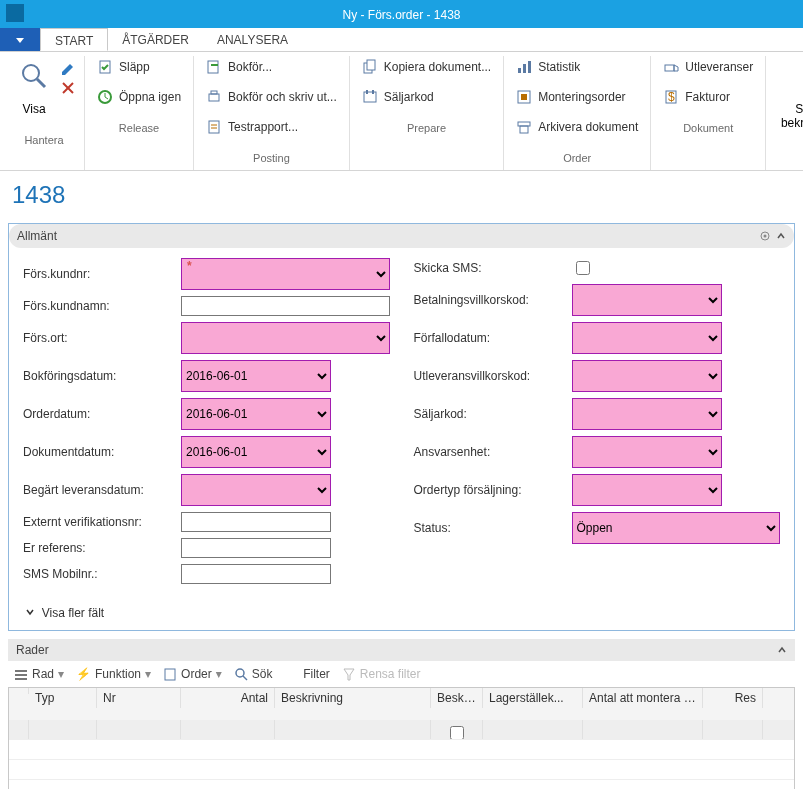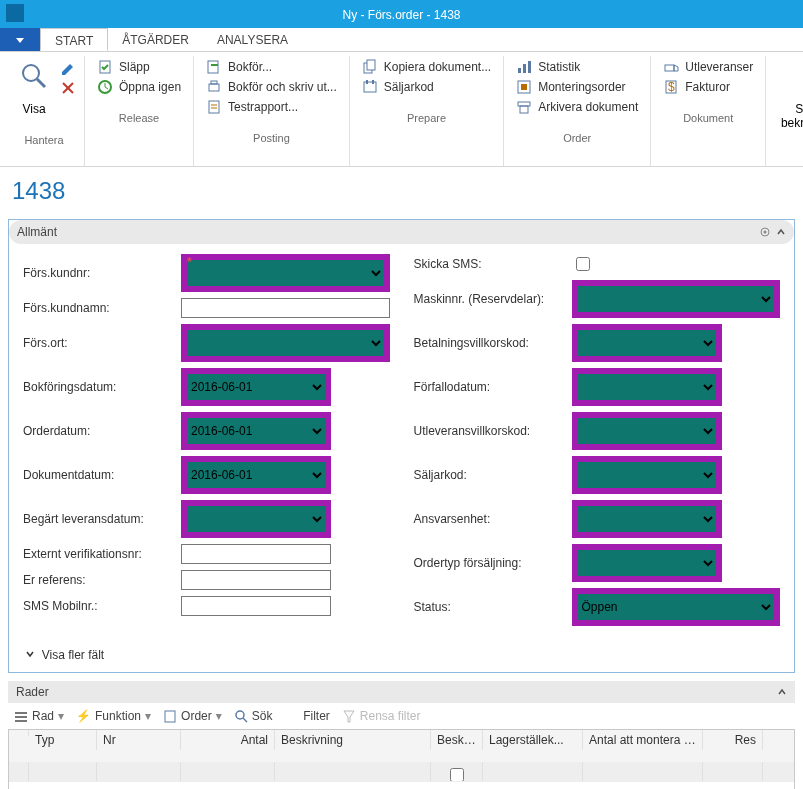--- a/index.html
+++ b/index.html
@@ -5,35 +5,35 @@
 * { box-sizing: border-box; font-family: "Segoe UI", Tahoma, sans-serif; font-size: 12px; }
 body { margin: 0; background: #fff; width: 803px; }
 .titlebar { background: #1ba1e2; color: #fff; height: 28px; line-height: 28px; text-align: center; font-size: 14px; position: relative; }
 .titlebar .sysicon { position: absolute; left: 6px; top: 4px; width: 18px; height: 18px; background: #0a6aa1; }
 .menubar { height: 24px; border-bottom: 1px solid #d0d0d0; display: flex; align-items: stretch; }
 .menubar .filebtn { width: 40px; background: #1e5fb6; color: #fff; display:flex; align-items:center; justify-content:center; }
 .menubar .tab { padding: 0 14px; line-height: 24px; color: #444; cursor: default; }
 .menubar .tab.active { border: 1px solid #c9c9c9; border-bottom: 1px solid #fff; }
 .ribbon { display: flex; border-bottom: 1px solid #d5d5d5; padding: 4px 4px 0 4px; background: #fff; }
 .ribbon-group { display:flex; flex-direction:column; border-right: 1px solid #e0e0e0; padding: 2px 8px 2px 8px; }
-.ribbon-group .items { display:flex; flex-direction:column; gap:2px; }
+.ribbon-group .items { display:flex; flex-direction:column; gap:12px; }
 .ribbon-group .caption { text-align:center; color:#6a6a6a; font-size:11px; margin-top:14px; padding: 2px 0 4px 0; }
 .ribbon-item { display:flex; align-items:center; gap:6px; padding:1px 4px; white-space:nowrap; color:#333; cursor:default; }
 .ribbon-item .ico { width:16px; height:16px; display:inline-block; }
 .ribbon-big { display:flex; flex-direction:column; align-items:center; gap:10px; padding:2px 6px; }
 .ribbon-big .ico { width:32px; height:32px; }
 .page-num { color:#1e73b7; font-size:24px; padding:10px 12px; }
 .card { margin: 4px 8px 8px 8px; border:1px solid #8fb8de; }
 .card-header { background:#e9e9e9; height:24px; display:flex; align-items:center; justify-content:space-between; padding: 0 8px; color:#444;border-radius:12px; }
 .card-body { display:flex; gap: 24px; padding: 10px 14px; }
 .col { flex: 1; }
 .frow { display:flex; align-items:center; gap:8px; margin-bottom:6px; }
 .flabel { width:150px; color:#333; }
 .finput { height:20px; border:1px solid #777; padding:0 4px; background:#fff; }
-.fselect { height:38px; border:6px solid #a21caf; background:#0f766e; }
+.fselect { height:32px; border:1px solid #a21caf; background:#f9a8d4; }
 .req { color:#d9534f; font-weight:bold; margin-left:2px; }
 .chk { width:14px; height:14px; }
 .hdr-icons { display:flex; gap:4px; align-items:center; color:#888; }
 .card-footer { text-align:left; padding:6px 16px 10px; color:#333; }
 .lines { margin: 0 8px 8px 8px; }
 .lines-header { background:#e9e9e9; height:22px; display:flex; align-items:center; justify-content:space-between; padding:0 8px; color:#444; }
 .lines-toolbar { display:flex; gap:12px; align-items:center; height:26px; padding:0 6px; color:#444; }
 .lines-toolbar .tb { display:flex; align-items:center; gap:4px; }
 .grid { border:1px solid #c8c8c8; }
 .grid-head, .grid-row { display:flex; }
@@ -317,24 +317,20 @@
           <span class="flabel">SMS Mobilnr.:</span>
           <input class="finput" style="width: 150px;" value="">
         </div>
     </div>
     <div class="col">
       <div class="frow">
           <span class="flabel">Skicka SMS:</span>
           <input type="checkbox" class="chk" style="">
         </div>
       <div class="frow">
-          <span class="flabel">Maskinnr. (Reservdelar):</span>
-          <select class="fselect" style="flex:1"></select>
-        </div>
-      <div class="frow">
           <span class="flabel">Betalningsvillkorskod:</span>
           <select class="fselect" style="width:150px"></select>
         </div>
       <div class="frow">
           <span class="flabel">Förfallodatum:</span>
           <select class="fselect" style="width:150px"></select>
         </div>
       <div class="frow">
           <span class="flabel">Utleveransvillkorskod:</span>
           <select class="fselect" style="width:150px"></select>

